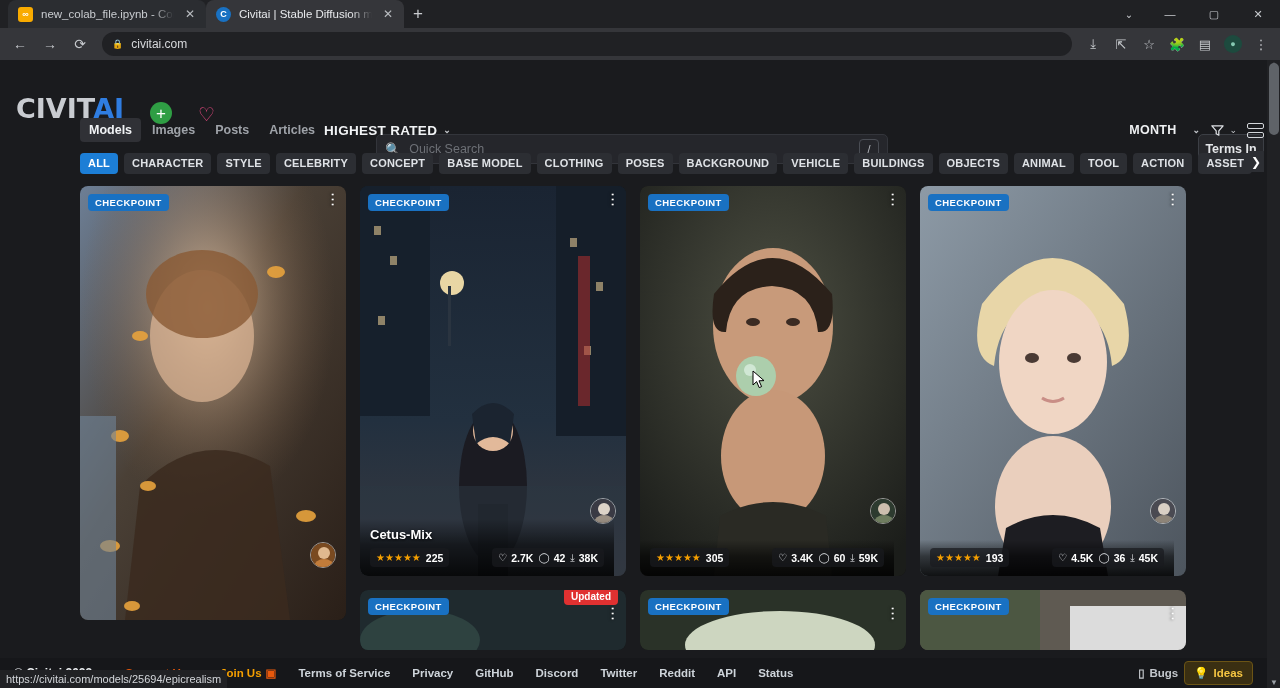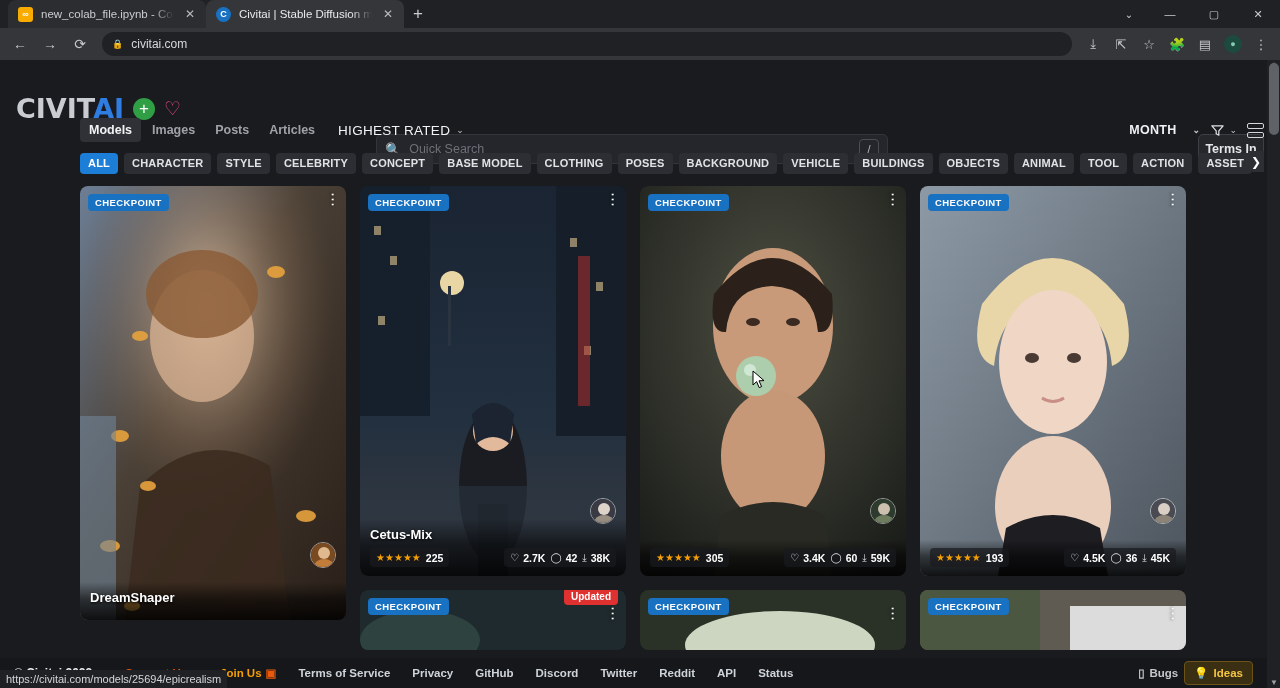--- a/index.html
+++ b/index.html
@@ -65,21 +65,21 @@
   .scrollthumb { position:absolute; right:1px; top:3px; width:10px; height:72px;
     background:#5f6368; border-radius:5px; }
   .scroll-up, .scroll-dn { position:absolute; right:2px; color:#9aa0a6; font-size:8px; }
   .scroll-up { top: 0px; } .scroll-dn { bottom: 1px; }
 
   
   .site-header {
     height: 52px; display:flex; align-items:center; padding: 0 16px;
     background:#1a1b1e; position:relative;
   }
-  .logo-wrap { display:flex; align-items:center; gap:9px;margin-top:45px; }
+  .logo-wrap { display:flex; align-items:flex-end; gap:26px;margin-top:45px; }
   .logo-text { font-size:27px; font-weight:800; letter-spacing:0px; font-family:"DejaVu Sans", sans-serif; }
   .logo-civit { color:#c9ccd1; }
   .logo-ai { color:#2f7de1; }
   .plus-badge { width:22px;height:22px;border-radius:50%;background:#2f9e44;
     display:flex;align-items:center;justify-content:center;color:#fff;font-size:17px;line-height:1; }
   .heart-badge { color:#e64980; font-size:19px; line-height:1; }
 
   .search-wrap { position:absolute; left:376px; top:74px; }
   .searchbox {
     width: 512px; height: 30px; background:#25262b; border:1px solid #33353b;
@@ -96,21 +96,21 @@
     display:flex;align-items:center;justify-content:center;
     color:#e4e6e9; font-size:12.5px; font-weight:700; background:#26272b;
   }
 
   
   .toolbar { height:36px; padding: 0 16px 0 80px; display:flex; align-items:center; position:relative; }
   .pill-group { display:flex; align-items:flex-start; gap:2px; }
   .pill { height:24px; padding: 0 9px; border-radius:4px; display:flex; align-items:center;
     color:#9ea2a8; font-size:12.5px; font-weight:600; }
   .pill.active { background:#303136; color:#f1f3f5; }
-  .sortlabel { margin-left:14px; color:#f1f3f5; font-size:13.5px; font-weight:400; letter-spacing:.3px;
+  .sortlabel { color:#f1f3f5; font-size:13.5px; font-weight:700; letter-spacing:.3px;
     display:flex; align-items:center; gap:6px; }
   .chev { font-size:9px; color:#c5c8cd; }
   .toolbar-right { position:absolute; right:16px; top:0; height:36px; display:flex; align-items:center; gap:10px; }
   .period { color:#eef0f2; font-size:12.5px; font-weight:700; letter-spacing:.3px; display:flex; align-items:center; gap:16px; }
   .funnel { display:flex; align-items:center; gap:4px; color:#e2e4e7; }
   .viewtoggle { display:flex; flex-direction:column; gap:3px; }
   .viewtoggle span { display:block; width:17px; height:6px; border:1.4px solid #d3d6da; border-radius:2px; }
 
   
   .chips { padding: 2px 0 0 80px; display:flex; align-items:center; gap:6px; position:relative;
@@ -130,21 +130,21 @@
   .card { position:relative; border-radius:8px; overflow:hidden; background:#111; }
   .card-img { position:absolute; inset:0; }
   .badge { position:absolute; left:8px; top:8px; background:#1971c2; color:#fff;
     font-size:9.5px; font-weight:700; letter-spacing:.4px; padding: 3px 7px; border-radius:4px; }
   .badge-updated { position:absolute; right:8px; top:-2px; background:#e03131; color:#fff;
     font-size:10px; font-weight:700; padding: 3px 7px; border-radius:4px; }
   .dots { position:absolute; right:7px; top:6px; color:#fff; font-size:15px; line-height:.75;
     letter-spacing:0; text-shadow:0 1px 3px rgba(0,0,0,.8); writing-mode: vertical-rl; }
   .cardavatar { position:absolute; right:10px; bottom:52px; width:26px; height:26px;
     border-radius:50%; border:1.5px solid rgba(255,255,255,.55); overflow:hidden; }
-  .card-footer { position:absolute; left:0; right:0; bottom:0; padding: 8px 10px 9px;
+  .card-footer { position:absolute; left:0; right:12px; bottom:0; padding: 8px 10px 9px;
     background: linear-gradient(to top, rgba(0,0,0,.85), rgba(0,0,0,.55) 55%, rgba(0,0,0,0)); }
   .card-title { color:#fff; font-size:13px; font-weight:700; margin-bottom:6px;
     white-space:nowrap; overflow:hidden; text-overflow:ellipsis; text-shadow:0 1px 3px #000; }
   .stats { display:flex; align-items:center; justify-content:space-between; }
   .statbox { background: rgba(25,26,30,.72); border-radius:4px; height:19px;
     display:flex; align-items:center; gap:5px; padding: 0 6px; }
   .stars { display:flex; gap:1px; color:#f59f00; font-size:10px; line-height:1; }
   .statnum { color:#fff; font-size:10.5px; font-weight:700; }
   .statgroup { display:flex; align-items:center; gap:4px; }
   .statico { color:#e9ecef; font-size:10px; }
@@ -320,23 +320,20 @@
           </div>
           <div class="badge">CHECKPOINT</div>
           <div class="dots">⋯</div>
           <div class="cardavatar">
             <svg width="26" height="26" viewBox="0 0 26 26">
                 <rect width="26" height="26" fill="#7a4a20"></rect>
                 <circle cx="13" cy="10" r="6" fill="#e0b98f"></circle>
                 <ellipse cx="13" cy="24" rx="10" ry="8" fill="#c27c3a"></ellipse>
               </svg>
           </div>
-          <div class="card-footer">
-            <div class="card-title">DreamShaper</div>
-          </div>
         </div>
       </div>
 
       <div class="col">
         <div class="card" style="height:390px;">
           <div class="card-img">
             <svg width="266" height="390" viewBox="0 0 266 390" preserveAspectRatio="none">
               <defs>
                   <linearGradient id="g2" x1="0" y1="0" x2="0" y2="1">
                 <stop offset="0%" stop-color="#1a2432"></stop>

